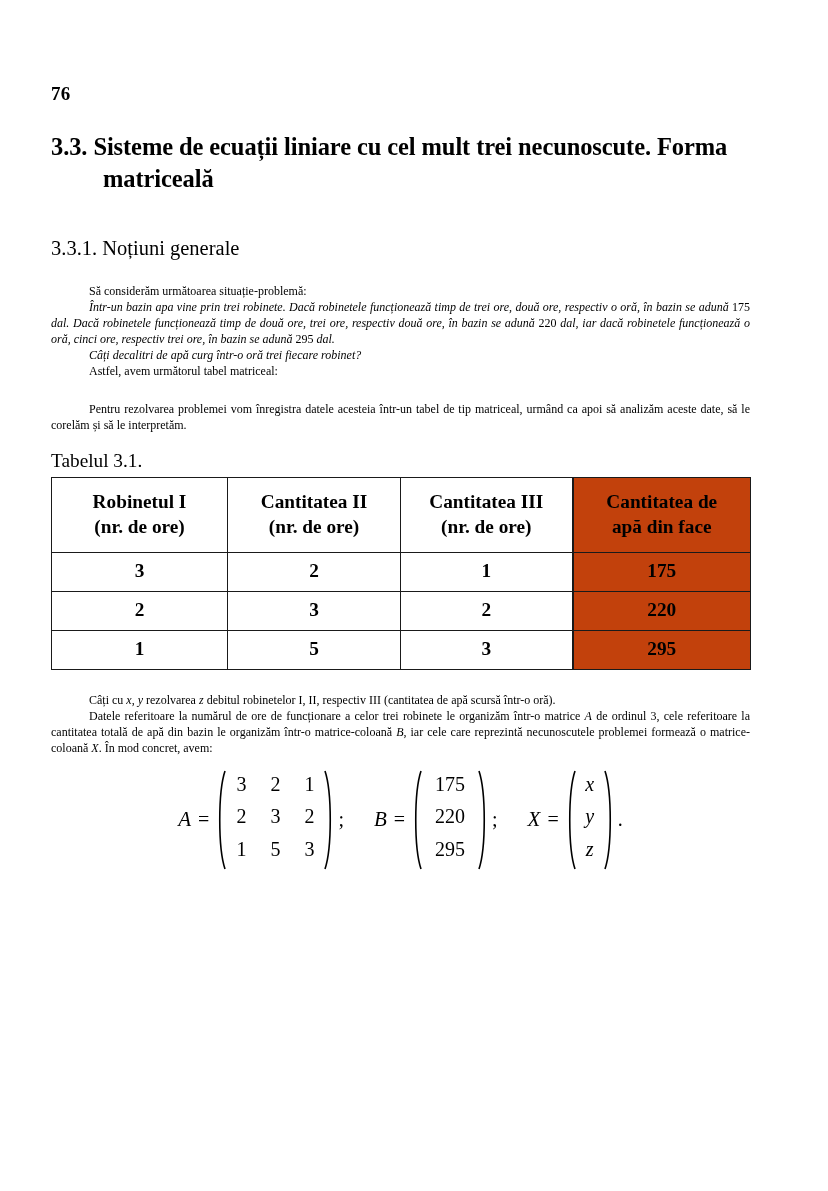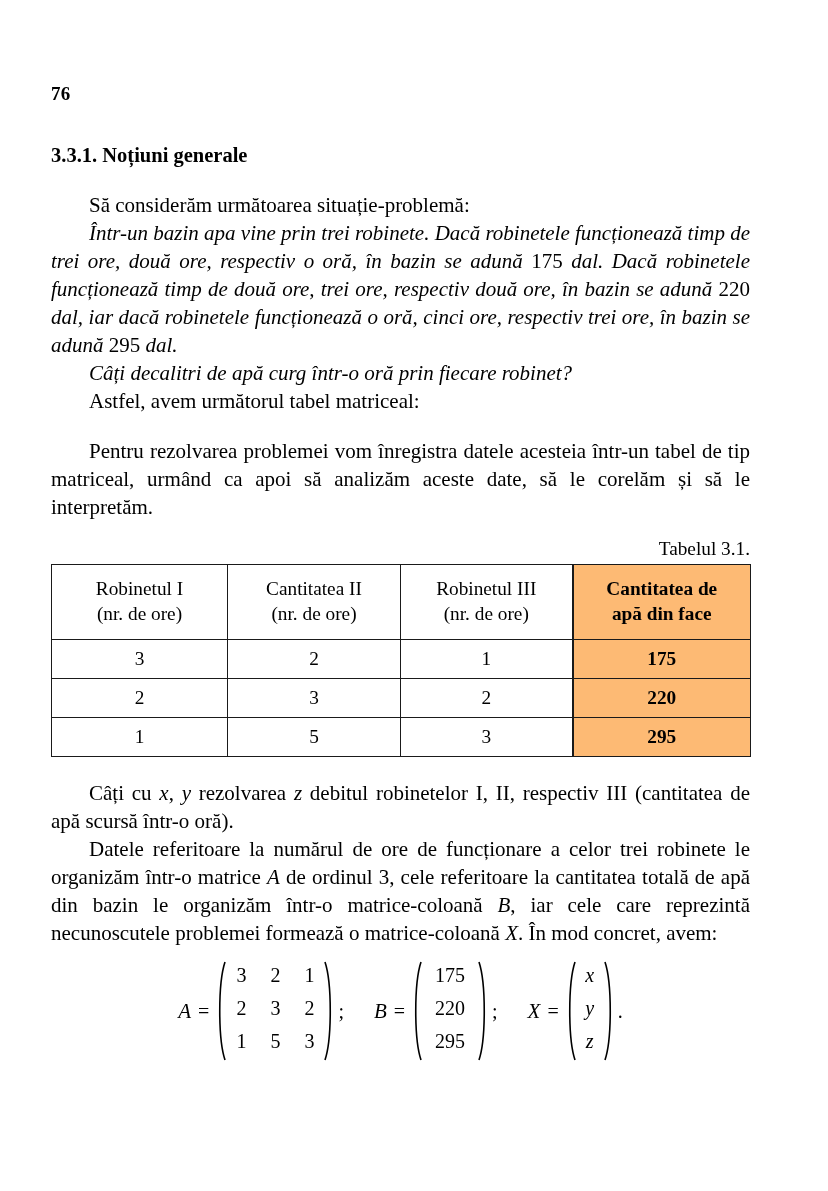--- a/index.html
+++ b/index.html
@@ -44,27 +44,27 @@
     font-weight: bold;
     line-height: 1.32;
     margin-top: 28px;
     padding-left: 52px;
     text-indent: -52px;
     letter-spacing: -0.1px;
   }
 
   .h2 {
     font-size: 20.5px;
-    font-weight: bold;
+    font-weight: normal;
     line-height: 1.25;
     margin-top: 40px;
   }
 
   p.body {
-    font-size: 21px;
+    font-size: 12px;
     line-height: 1.335;
     text-align: justify;
     margin: 0;
     text-indent: 38px;
     hyphens: none;
   }
   p.gap-lg { margin-top: 22px; }
 
   .intro-block { margin-top: 22px; }
 
@@ -74,48 +74,49 @@
   .upright {
     font-style: normal;
   }
   .var {
     font-style: italic;
   }
 
   
   .table-caption {
     font-size: 19.3px;
-    text-align: right;
+    text-align: left;
     margin-top: 16px;
     margin-bottom: 4px;
     line-height: 1.2;
   }
   table.matrix-table {
     border-collapse: collapse;
     width: 699px;
     table-layout: fixed;
     margin: 0;
   }
   table.matrix-table td {
     border: 1.6px solid #1a1a1a;
     text-align: center;
     vertical-align: middle;
     font-size: 19.3px;
     line-height: 1.28;
     padding: 0;
     height: 38px;
+    font-weight: bold;
   }
   table.matrix-table td.head {
     height: 66px;
     padding: 4px 2px;
   }
   table.matrix-table td.head .l1 { display: block; }
   table.matrix-table td.head .l2 { display: block; }
   table.matrix-table td.shaded {
-    background: #fdba74;
+    background: #c2410c;
     font-weight: bold;
     border-left-width: 2.4px;
   }
   table.matrix-table td.shaded.head {
     font-weight: bold;
   }
   col.c1 { width: 176px; }
   col.c2 { width: 173px; }
   col.c3 { width: 172px; }
   col.c4 { width: 178px; }
@@ -174,29 +175,33 @@
   .mperiod { font-size: 20px; padding-left: 3px; }
 </style>
 </head>
 <body>
 
 <div class="page">
   <div class="content">
 
     <div class="page-number">76</div>
 
+    <div class="h1">
+      <span>3.3. Sisteme de ecuații liniare cu cel mult trei</span>
+      <span>necunoscute. Forma matriceală</span>
+    </div>
 
     <div class="h2">3.3.1. Noțiuni generale</div>
 
     <div class="intro-block">
       <p class="body">Să considerăm următoarea situație-problemă:</p>
 
       <p class="body italic"><span>Într-un bazin apa vine prin trei robinete. Dacă robinetele funcționează timp de trei ore, două ore, respectiv o oră, în bazin se adună </span><span class="upright">175</span><span> dal. Dacă robinetele funcționează timp de două ore, trei ore, respectiv două ore, în bazin se adună </span><span class="upright">220</span><span> dal, iar dacă robinetele funcționează o oră, cinci ore, respectiv trei ore, în bazin se adună </span><span class="upright">295</span><span> dal.</span></p>
 
-      <p class="body italic">Câți decalitri de apă curg într-o oră prin fiecare robinet?</p>
+      <p class="body italic">Câți decalitri de apă curg într-o oră trei fiecare robinet?</p>
     </div>
 
     <p class="body">Astfel, avem următorul tabel matriceal:</p>
 
     <p class="body gap-lg">Pentru rezolvarea problemei vom înregistra datele acesteia într-un tabel de tip matriceal, urmând ca apoi să analizăm aceste date, să le corelăm și să le interpretăm.</p>
 
     <div class="table-caption">Tabelul 3.1.</div>
 
     <table class="matrix-table">
       <colgroup>
@@ -209,21 +214,21 @@
         <tr>
           <td class="head">
             <span class="l1">Robinetul I</span>
             <span class="l2">(nr. de ore)</span>
           </td>
           <td class="head">
             <span class="l1">Cantitatea II</span>
             <span class="l2">(nr. de ore)</span>
           </td>
           <td class="head">
-            <span class="l1">Robinetul III</span>
+            <span class="l1">Cantitatea III</span>
             <span class="l2">(nr. de ore)</span>
           </td>
           <td class="head shaded">
             <span class="l1">Cantitatea de</span>
             <span class="l2">apă din face</span>
           </td>
         </tr>
         <tr>
           <td>3</td>
           <td>2</td>

